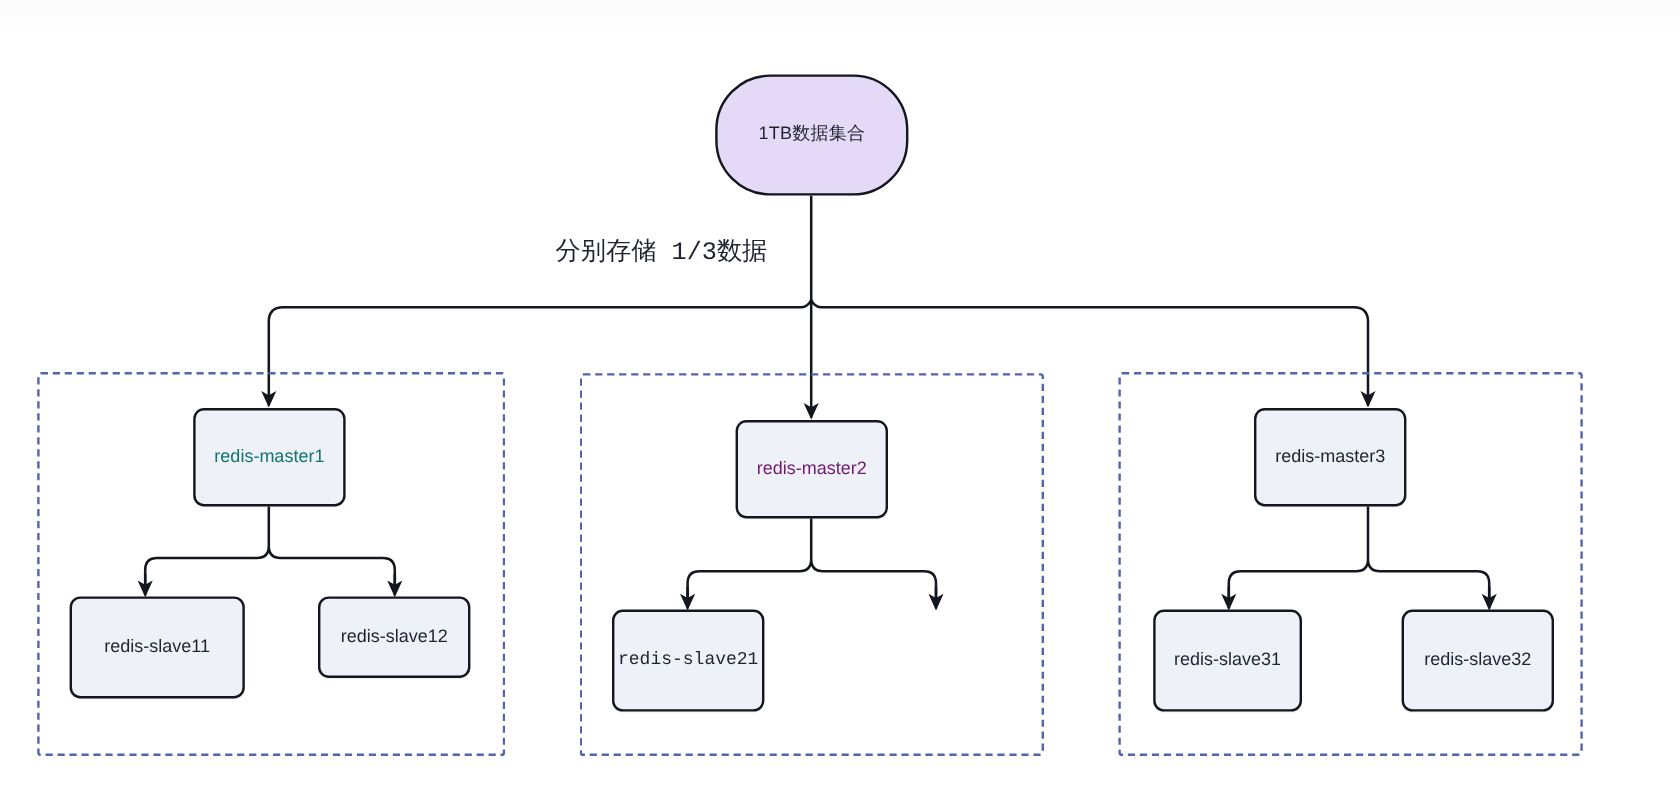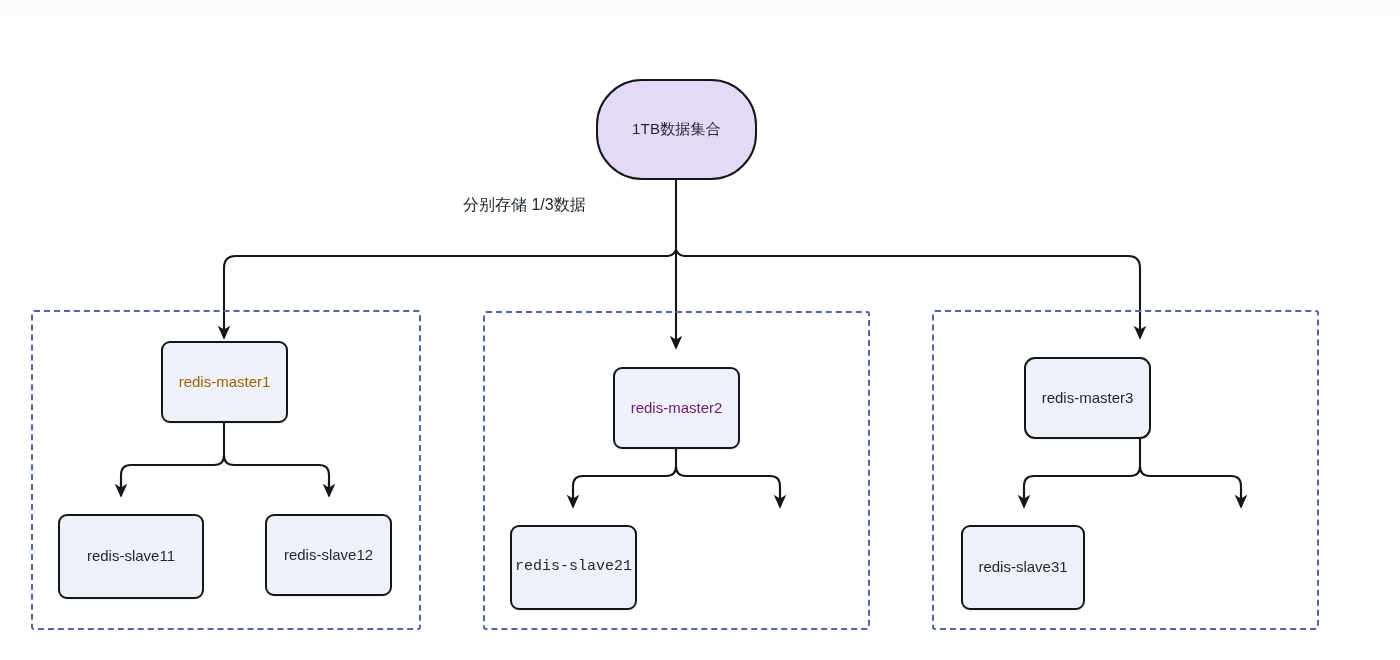--- a/index.html
+++ b/index.html
@@ -38,21 +38,20 @@
   .node {
     position: absolute;
     box-sizing: border-box;
     display: flex;
     align-items: center;
     justify-content: center;
     text-align: right;
     color: #1f2430;
     line-height: 1.25;
     user-select: none;
-    margin-top: 17px;
   }
   
   .node-dataset {
     border: 2px solid #13161c;
     border-radius: 46px;
     background: #e4d9f6;
     font-size: 15px;
     letter-spacing: .2px;
   }
   
@@ -67,24 +66,25 @@
   
   .shard-group {
     position: absolute;
     box-sizing: border-box;
     border: 2px dashed #5563ad;
     border-radius: 3px;
     background: transparent;
   }
   .split-label {
     position: absolute;
-    font-size: 16px;
+    font-size: 21px;
     color: #1f2430;
     white-space: nowrap;
     user-select: none;
+    font-family: Liberation Mono, monospace;
   }
 </style>
 </head>
 <body>
 
 <div id="canvas" style="background: rgb(255, 255, 255);">
 
   <div class="top-band"></div>
 
   <svg id="edges" viewBox="0 0 1400 660" xmlns="http://www.w3.org/2000/svg">
@@ -143,37 +143,40 @@
   <div class="shard-group" style="left: 932px; top: 310px; width: 387px; height: 320px; border-color: rgb(85, 99, 173);"></div>
 
   <div class="node node-dataset" style="left: 596px; top: 62px; width: 161px; height: 101px; background: rgb(228, 217, 246); border-color: rgb(19, 22, 28); color: rgb(31, 36, 48);">
     <span>1TB数据集合</span>
   </div>
 
   <div class="split-label" style="left: 463px; top: 195px; color: rgb(31, 36, 48);">
     <span>分别存储 1/3数据</span>
   </div>
 
-  <div class="node node-box" style="left: 161px; top: 324px; width: 127px; height: 82px; background: rgb(238, 241, 248); border-color: rgb(19, 22, 28); color: #a16207;">
+  <div class="node node-box" style="left: 161px; top: 340px; width: 127px; height: 82px; background: rgb(238, 241, 248); border-color: rgb(19, 22, 28); color: #0f766e;">
     <span>redis-master1</span>
   </div>
   <div class="node node-box" style="left: 58px; top: 497px; width: 146px; height: 85px; background: rgb(238, 241, 248); border-color: rgb(19, 22, 28); color: rgb(31, 36, 48);">
     <span>redis-slave11</span>
   </div>
-  <div class="node node-box" style="left: 265px; top: 497px; width: 127px; height: 82px; background: rgb(238, 241, 248); border-color: rgb(19, 22, 28); color: rgb(31, 36, 48);">
+  <div class="node node-box" style="left: 265px; top: 497px; width: 127px; height: 68px; background: rgb(238, 241, 248); border-color: rgb(19, 22, 28); color: rgb(31, 36, 48);">
     <span>redis-slave12</span>
   </div>
 
   <div class="node node-box" style="left: 613px; top: 350px; width: 127px; height: 82px; background: rgb(238, 241, 248); border-color: rgb(19, 22, 28); color: #701a75;">
     <span>redis-master2</span>
   </div>
   <div class="node node-box" style="left: 510px; top: 508px; width: 127px; height: 85px; background: rgb(238, 241, 248); border-color: rgb(19, 22, 28); color: rgb(31, 36, 48); font-family: Liberation Mono, monospace;">
     <span>redis-slave21</span>
   </div>
 
-  <div class="node node-box" style="left: 1024px; top: 340px; width: 127px; height: 82px; background: rgb(238, 241, 248); border-color: rgb(19, 22, 28); color: rgb(31, 36, 48); border-radius: 11px;">
+  <div class="node node-box" style="left: 1045px; top: 340px; width: 127px; height: 82px; background: rgb(238, 241, 248); border-color: rgb(19, 22, 28); color: rgb(31, 36, 48);">
     <span>redis-master3</span>
   </div>
   <div class="node node-box" style="left: 961px; top: 508px; width: 124px; height: 85px; background: rgb(238, 241, 248); border-color: rgb(19, 22, 28); color: rgb(31, 36, 48);">
     <span>redis-slave31</span>
   </div>
+  <div class="node node-box" style="left: 1168px; top: 508px; width: 127px; height: 85px; background: rgb(238, 241, 248); border-color: rgb(19, 22, 28); color: rgb(31, 36, 48);">
+    <span>redis-slave32</span>
+  </div>
 
 </div>
 
 </body></html>

